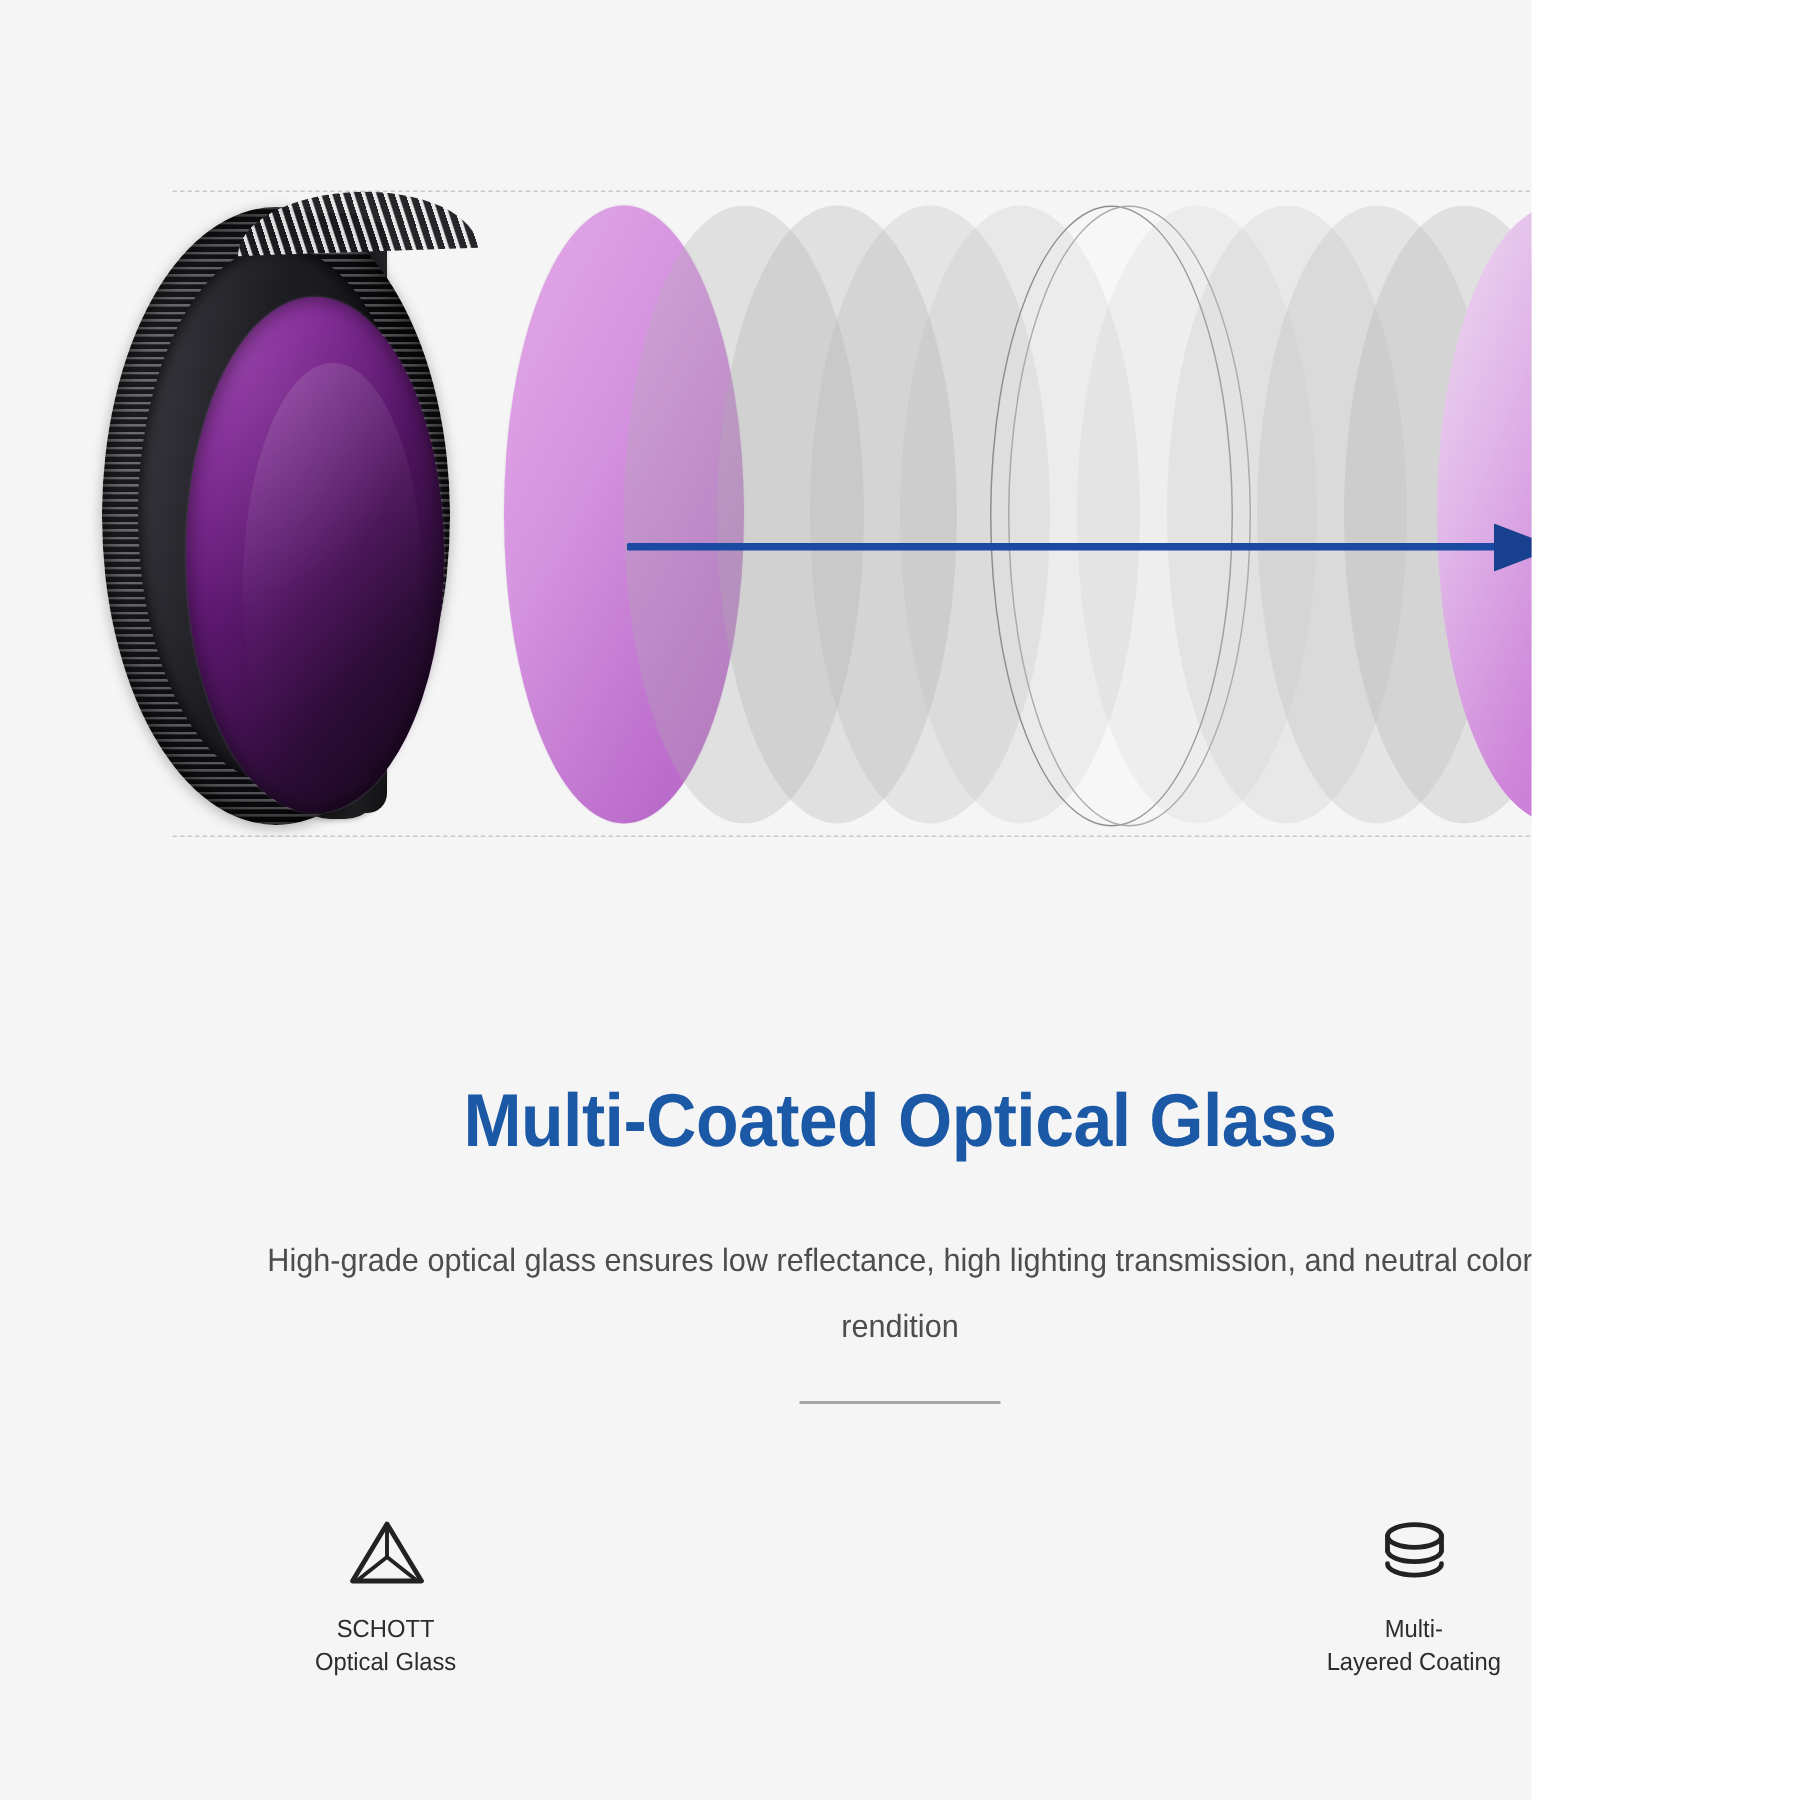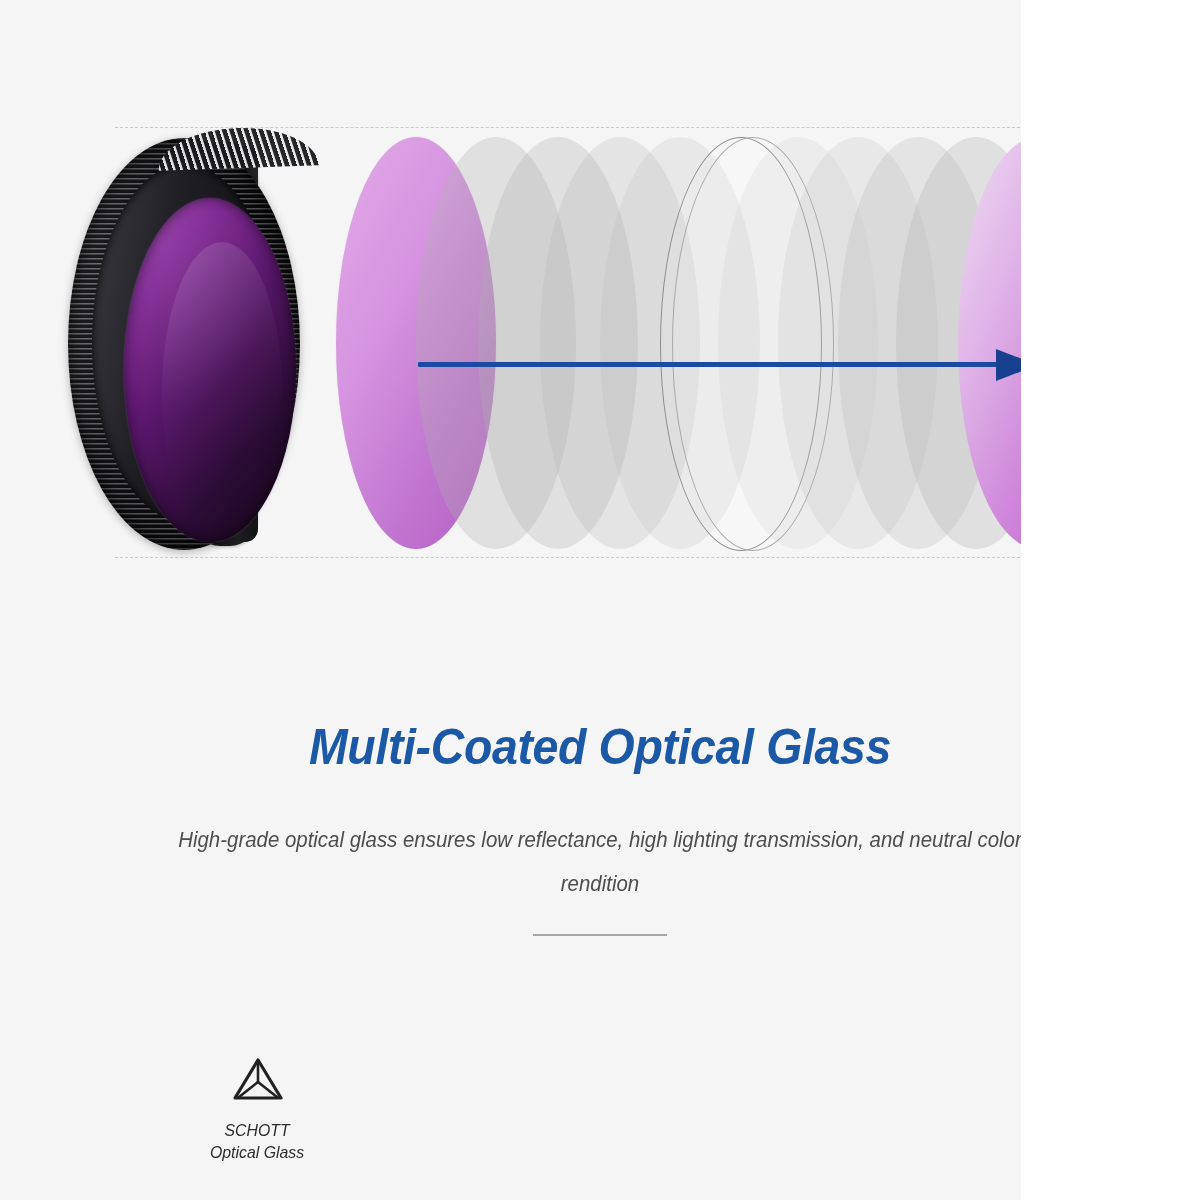--- a/index.html
+++ b/index.html
@@ -10,21 +10,20 @@
   }
   body {
     font-family: "Liberation Sans", sans-serif;
   }
   .page {
     position: relative;
     width: 1021px;
     height: 1200px;
     background: #f5f5f5;
     overflow: hidden;
-    font-style: italic;
   }
 
   
   .hero {
     position: absolute;
     left: 0;
     top: 0;
     width: 1200px;
     height: 690px;
   }
@@ -258,21 +257,21 @@
     top: 934px;
     width: 134px;
     height: 0;
     border-top: 2px solid #a8a8a8;
   }
 
   
   .features {
     position: absolute;
     left: 150px;
-    top: 1053px;
+    top: 1009px;
     width: 900px;
     display: flex;
     justify-content: space-between;
     align-items: center;
   }
   .feature {
     width: 215px;
     text-align: center;
     display: flex;
     flex-direction: column;
@@ -357,17 +356,30 @@
           <path d="M26 4 L49 42 L3 42 Z" stroke="#222" stroke-width="3.2" stroke-linejoin="round" fill="none"></path>
           <path d="M26 4 L26 26" stroke="#222" stroke-width="2.6" stroke-linecap="round"></path>
           <path d="M26 26 L7 41" stroke="#222" stroke-width="2.6" stroke-linecap="round"></path>
           <path d="M26 26 L45 41" stroke="#222" stroke-width="2.6" stroke-linecap="round"></path>
         </svg>
       </div>
       <div class="feature-label">SCHOTT
 Optical Glass</div>
     </div>
 
+    <div class="feature">
+      <div class="feature-icon">
+        <svg width="50" height="44" viewBox="0 0 50 44" fill="none" aria-hidden="true">
+          <ellipse cx="25" cy="11" rx="18" ry="7.6" stroke="#222" stroke-width="3.2" fill="none"></ellipse>
+          <path d="M7 20.5 C7 24.7 15.1 28.1 25 28.1 C34.9 28.1 43 24.7 43 20.5" stroke="#222" stroke-width="3.2" fill="none" stroke-linecap="round"></path>
+          <path d="M7 29.5 C7 33.7 15.1 37.1 25 37.1 C34.9 37.1 43 33.7 43 29.5" stroke="#222" stroke-width="3.2" fill="none" stroke-linecap="round"></path>
+          <path d="M7 11 L7 21" stroke="#222" stroke-width="3.2" stroke-linecap="round"></path>
+          <path d="M43 11 L43 21" stroke="#222" stroke-width="3.2" stroke-linecap="round"></path>
+        </svg>
+      </div>
+      <div class="feature-label">Multi-
+Layered Coating</div>
+    </div>
 
 
 
   </div>
 </div>
 
 </body></html>

